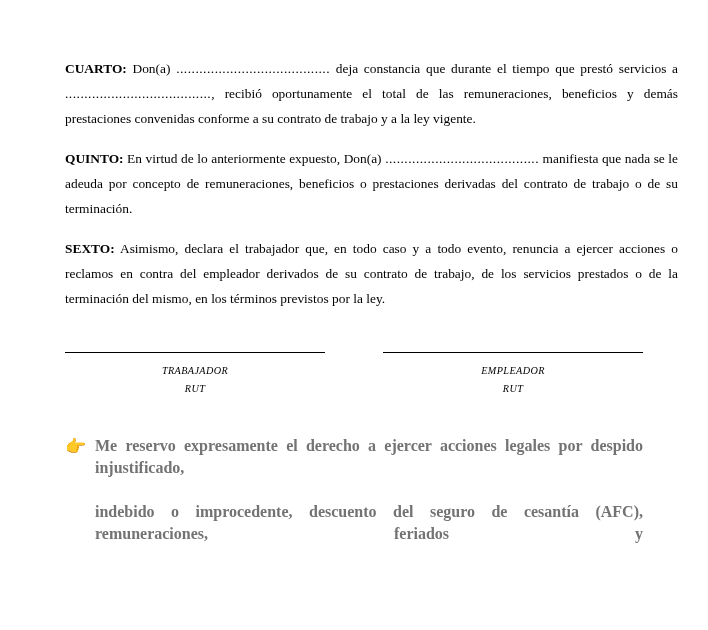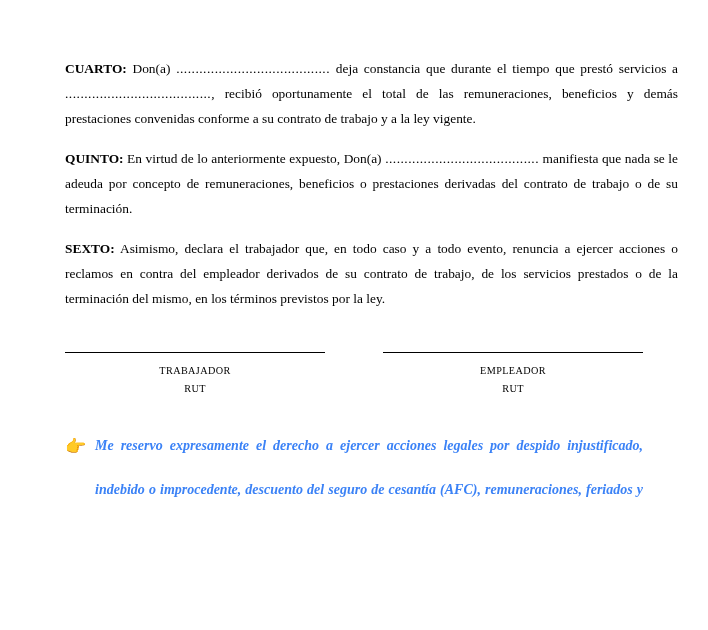--- a/index.html
+++ b/index.html
@@ -47,20 +47,21 @@
   
   .signature-block {
     display: flex;
     justify-content: space-between;
     margin-top: 41px;
     width: 578px;
   }
   .signature-col {
     width: 260px;
     text-align: center;
+    font-style: italic;
   }
   .signature-line {
     border-top: 1.3px solid #000000;
     height: 0;
     width: 260px;
     margin: 0 0 9px 0;
   }
   .signature-name,
   .signature-rut {
     font-size: 10.2px;
@@ -80,25 +81,24 @@
     flex: 0 0 auto;
     width: 30px;
     font-size: 17px;
     line-height: 22px;
     padding-top: 1px;
     color: #f0c27b;
     user-select: none;
   }
   .note-text {
     flex: 1 1 auto;
-    font-size: 14px;
+    font-size: 16px;
     line-height: 22px;
     font-weight: bold;
-    font-style: italic;
-    color: #3b82f6;
+    color: #737373;
     text-align: justify;
     text-justify: inter-word;
   }
   .note-text > span { display: block; }
   .note-text > span.justify-line {
     text-align: justify;
   }
   .note-text > span.justify-line::after {
     content: "";
     display: inline-block;

